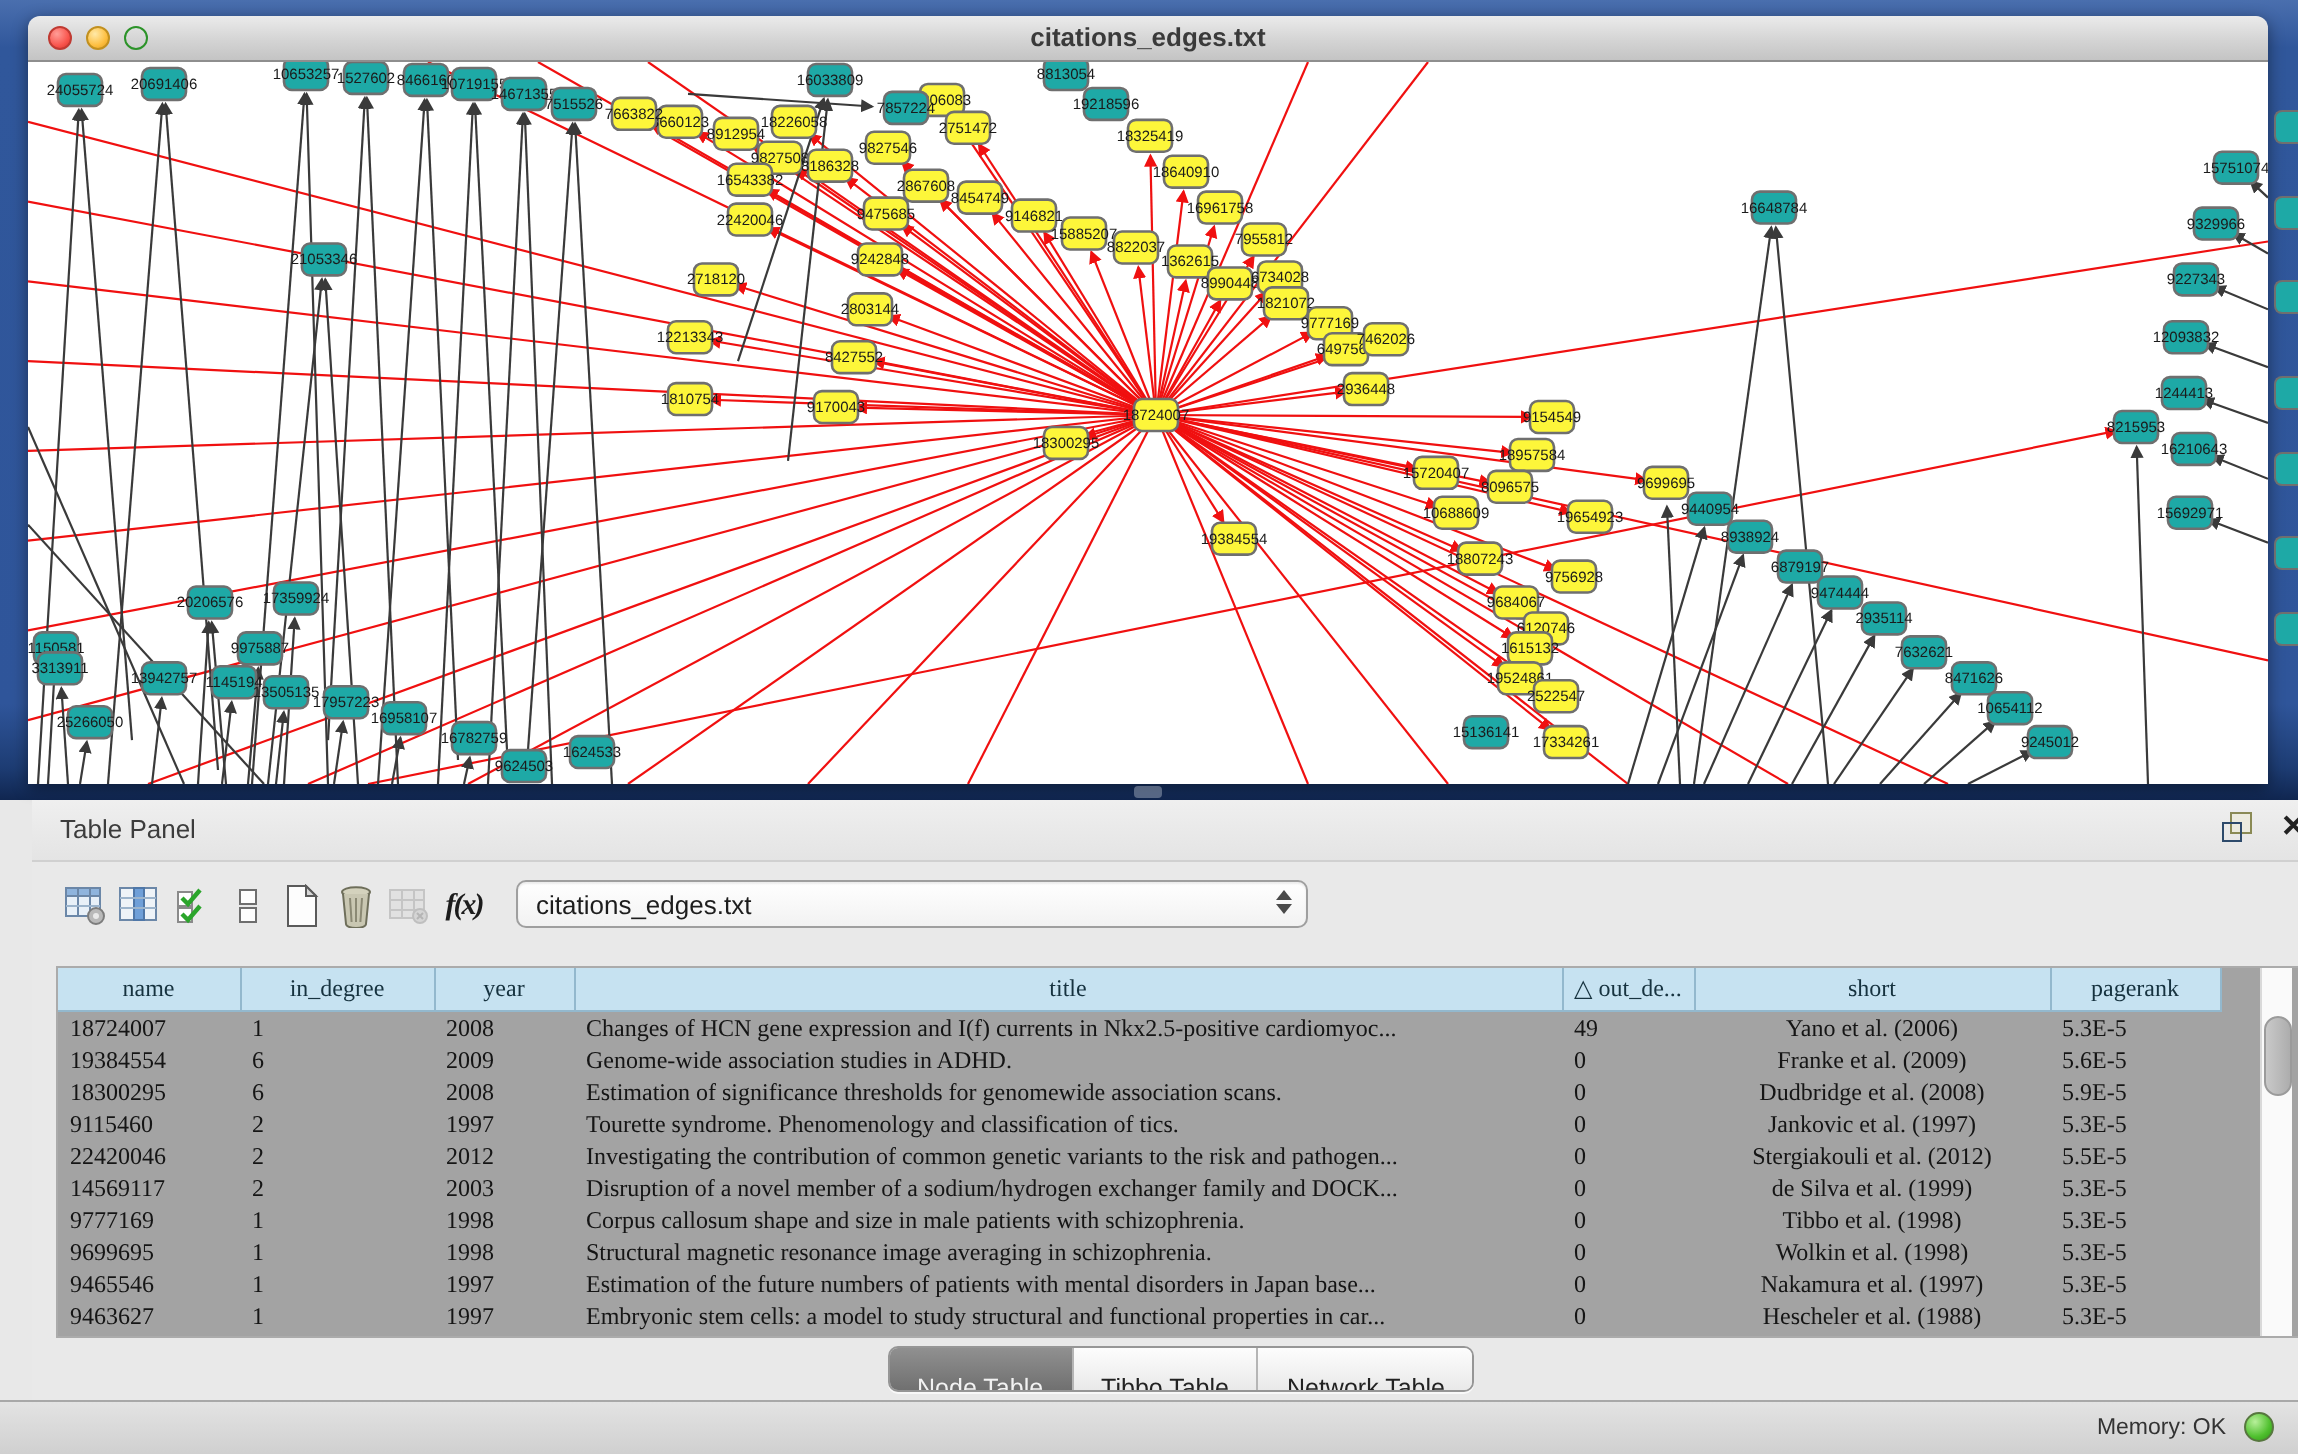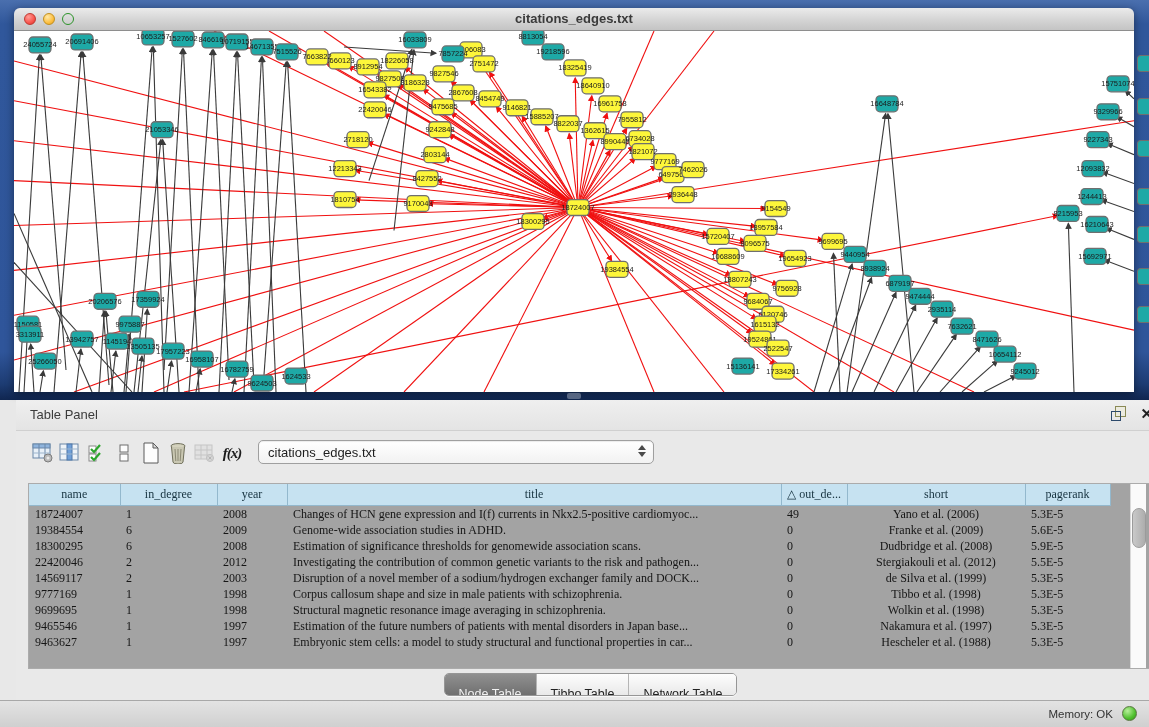--- a/index.html
+++ b/index.html
@@ -768,20 +768,29 @@
           <tr>
             <td>18300295</td>
             <td>6</td>
             <td>2008</td>
             <td>Estimation of significance thresholds for genomewide association scans.</td>
             <td>0</td>
             <td>Dudbridge et al. (2008)</td>
             <td>5.9E-5</td>
           </tr>
           <tr>
+            <td>9115460</td>
+            <td>2</td>
+            <td>1997</td>
+            <td>Tourette syndrome. Phenomenology and classification of tics.</td>
+            <td>0</td>
+            <td>Jankovic et al. (1997)</td>
+            <td>5.3E-5</td>
+          </tr>
+          <tr>
             <td>22420046</td>
             <td>2</td>
             <td>2012</td>
             <td>Investigating the contribution of common genetic variants to the risk and pathogen...</td>
             <td>0</td>
             <td>Stergiakouli et al. (2012)</td>
             <td>5.5E-5</td>
           </tr>
           <tr>
             <td>14569117</td>

